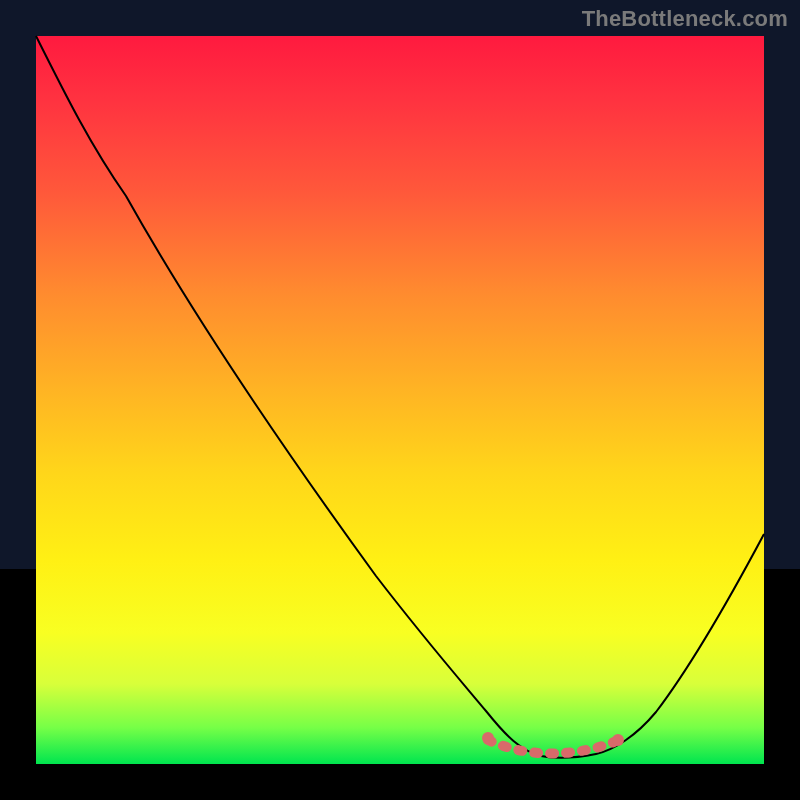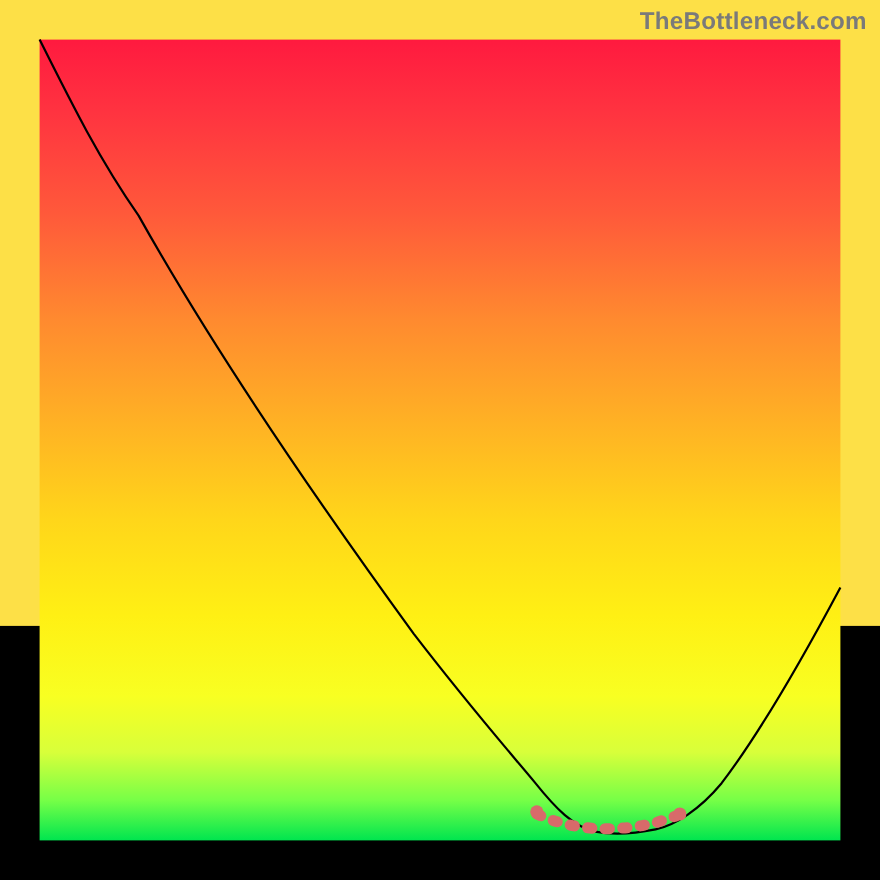--- a/index.html
+++ b/index.html
@@ -8,21 +8,21 @@
     width: 800px;
     height: 800px;
     background: #000;
     overflow: hidden;
     font-family: Arial, Helvetica, sans-serif;
   }
   .frame {
     position: relative;
     width: 800px;
     height: 569px;
-    background: #fde047;
+    background: #0f172a;
   }
   .plot-area {
     position: absolute;
     left: 36px;
     top: 36px;
     width: 728px;
     height: 728px;
     
     background: linear-gradient(
       to bottom,

